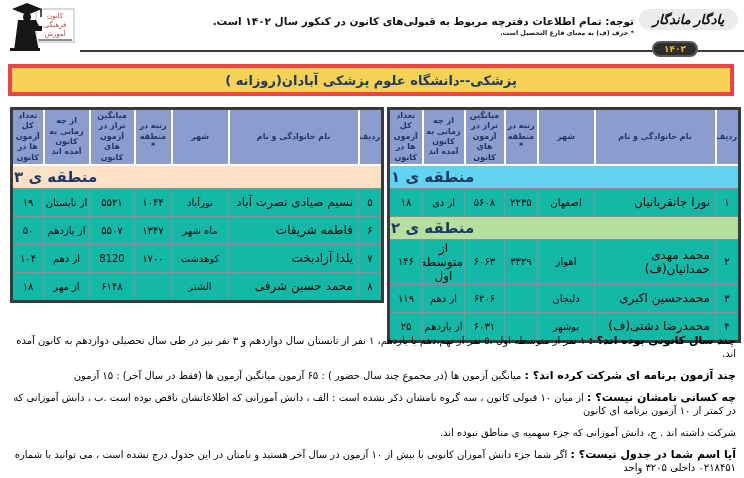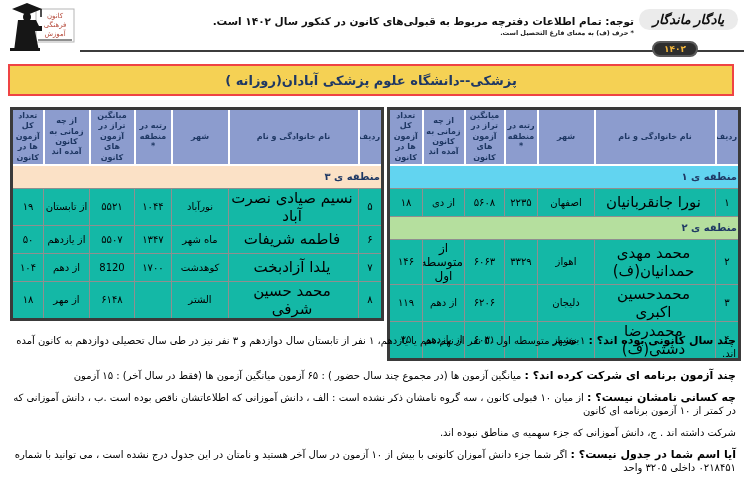--- a/index.html
+++ b/index.html
@@ -14,36 +14,36 @@
   .brand{position:absolute;top:9px;right:6px;background:#ebebeb;border-radius:16px;
          padding:3px 14px;font-family:Liberation Sans, sans-serif;
          font-style:italic;font-weight:bold;font-size:13px;color:#0d0d0d;z-index:2;}
   .year-badge{position:absolute;top:41px;right:46px;background:#2e2e2e;color:#f2b63d;
          font-size:9px;font-weight:bold;padding:1px 10px;border-radius:9px;
          border:2px solid #5a5a5a;z-index:3;}
   .head-rule{position:absolute;top:50px;left:80px;width:664px;height:2px;background:#3c3c3c;}
 
   
   .title-bar{position:absolute;top:64px;left:8px;width:726px;height:32px;background:#F5D154;
-         border:2px solid #ef4444;box-sizing:border-box;display:flex;align-items:center;
+         border:4px solid #ef4444;box-sizing:border-box;display:flex;align-items:center;
          justify-content:center;font-weight:bold;font-size:13px;color:#1F3864;}
 
   
   table.tbl{position:absolute;top:107px;border-collapse:collapse;table-layout:fixed;
          background:#fff;border:3px solid #3a3a3a;}
   .tbl-left{left:10px;width:371px;}
   .tbl-right{left:387px;width:351px;}
   .tbl th,.tbl td{border:1px solid #8f8f8f;overflow:hidden;}
   .tbl th.h{background:#8C9CCE;color:#1F3864;font-size:8px;font-weight:bold;height:42px;
          border:2px solid #fff;padding:1px;line-height:1.3;text-align:center;}
-  tr.band td{height:20px;font-weight:bold;color:#1F3864;font-size:10px;text-align:right;
+  tr.band td{height:20px;font-weight:bold;color:#1F3864;font-size:15px;text-align:left;
          border-left:none;border-right:none;margin-top:18px;}
   td.bg1{background:#62D4F0;} td.bg2{background:#B5DF9E;} td.bg3{background:#FBE1C6;}
   tr.r td{height:25px;text-align:center;font-size:10px;color:#000;background:#14b8a6;}
-  tr.r td.name{padding:0 5px 0 2px;font-size:15px;}
+  tr.r td.name{text-align:right;padding:0 5px 0 2px;font-size:12px;}
   tr.r td.sm{font-size:12px;}
 
   
   .footer{position:absolute;top:334px;right:8px;left:8px;text-align:right;}
   .fline{margin-bottom:9px;line-height:13px;font-size:10px;color:#000;}
   .fline b{font-size:11px;color:#000;margin-top:27px;}
 </style>
 </head>
 <body>
 

